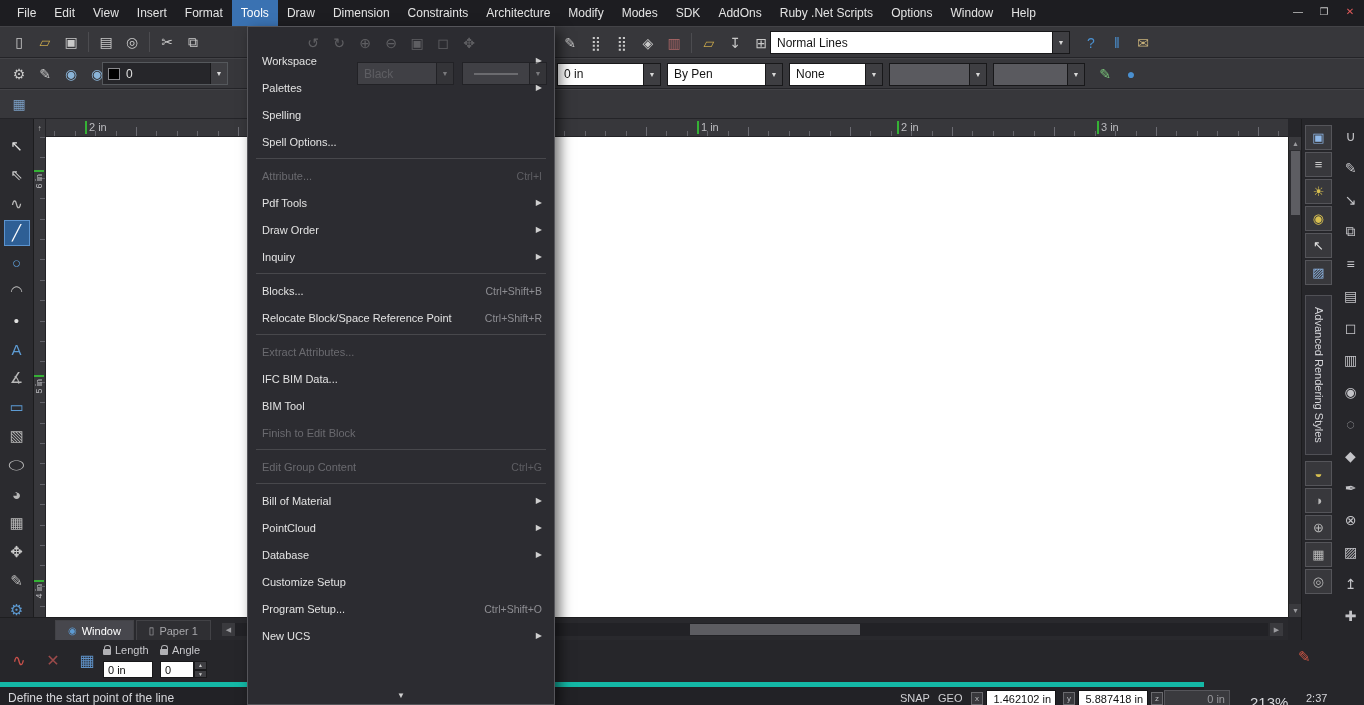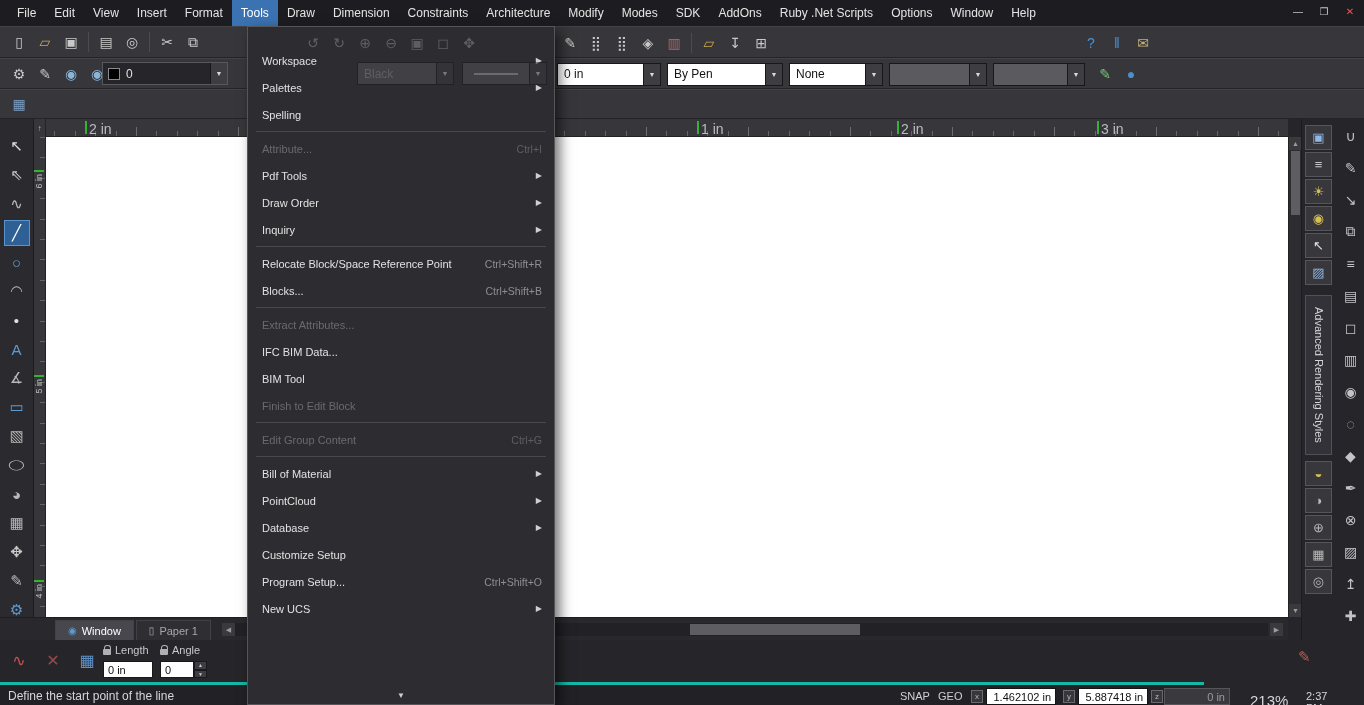--- a/index.html
+++ b/index.html
@@ -52,21 +52,21 @@
 
 #left-toolbar{position:absolute;left:0;top:119px;width:34px;height:498px;background:#2b2b2f;border-right:1px solid #1c1c1e;padding-top:14px;}
 .ltool{width:26px;height:26px;margin:0 auto 3px;display:flex;align-items:center;justify-content:center;font-size:15px;color:#c9c9c9;}
 .ltool.active{background:#2e5f95;border:1px solid #5b93cf;}
 .ltool.squash{transform:scaleY(.68);}
 
 
 #hruler{position:absolute;left:34px;top:119px;width:1254px;height:18px;background:#37373b;border-bottom:1px solid #232327;overflow:hidden;}
 .minor-h{position:absolute;left:0;bottom:0;width:100%;height:5px;background:repeating-linear-gradient(to right,#63636a 0 1px,transparent 1px 20.4px);}
 .mid-h{position:absolute;left:0;bottom:0;width:100%;height:9px;background:repeating-linear-gradient(to right,#6b6b72 0 1px,transparent 1px 102px);}
-.hlabel{position:absolute;top:2px;font-size:14px;color:#bcbcc0;}
+.hlabel{position:absolute;top:2px;font-size:11px;color:#bcbcc0;}
 .htick{position:absolute;top:2px;width:2px;height:13px;background:#35b135;}
 #corner{position:absolute;left:34px;top:119px;width:12px;height:18px;background:#37373b;border-right:1px solid #232327;display:flex;align-items:center;justify-content:center;font-size:8px;color:#bbb;z-index:2;}
 #vruler{position:absolute;left:34px;top:137px;width:12px;height:480px;background:#37373b;border-right:1px solid #232327;overflow:hidden;}
 .minor-v{position:absolute;top:0;right:0;width:5px;height:100%;background:repeating-linear-gradient(to bottom,#63636a 0 1px,transparent 1px 20.4px);}
 .vlabel{position:absolute;left:0px;font-size:9px;color:#bcbcc0;writing-mode:vertical-rl;transform:rotate(180deg);}
 .vtick{position:absolute;left:0;width:10px;height:2px;background:#35b135;}
 #canvas{position:absolute;left:46px;top:137px;width:1242px;height:480px;background:#fff;}
 
 
 #vscroll{position:absolute;left:1288px;top:137px;width:13px;height:480px;background:#2d2d31;border-left:1px solid #222;}
@@ -105,21 +105,21 @@
 
 #rightpanel{position:absolute;left:1301px;top:119px;width:63px;height:563px;background:#26262a;border-left:1px solid #1c1c1e;}
 #rp-boxed{position:absolute;left:3px;top:6px;display:flex;flex-direction:column;gap:2px;}
 .rp-box{width:27px;height:25px;border:1px solid #55555a;background:#38383c;display:flex;align-items:center;justify-content:center;font-size:13px;color:#c9c9c9;}
 #rp-tab{position:absolute;left:3px;top:176px;width:27px;height:160px;background:#323238;border:1px solid #505056;display:flex;align-items:center;justify-content:center;writing-mode:vertical-rl;font-size:11px;color:#d6d6da;}
 #rp-lower{position:absolute;left:3px;top:342px;display:flex;flex-direction:column;gap:2px;}
 #rp-strip{position:absolute;left:36px;top:4px;display:flex;flex-direction:column;gap:7px;}
 .rp-icon{width:25px;height:25px;display:flex;align-items:center;justify-content:center;font-size:14px;color:#c4c4c8;}
 
 
-#statusbar{position:absolute;left:0;top:682px;width:1204px;height:23px;background:#222226;border-top:3px solid #14b8a6;font-size:12px;color:#d6d6da;}
+#statusbar{position:absolute;left:0;top:682px;width:1204px;height:23px;background:#222226;border-top:5px solid #14b8a6;font-size:12px;color:#d6d6da;}
 #prompt{position:absolute;left:8px;top:4px;}
 .sb-toggle{position:absolute;top:5px;font-size:11px;color:#cfcfd3;}
 #snap{left:900px;}
 #geo{left:938px;}
 .coord-icon{position:absolute;top:5px;width:12px;height:13px;border:1px solid #6a6a6e;background:#38383c;color:#b8b8bc;font-size:8px;display:flex;align-items:center;justify-content:center;}
 #xicon{left:971px;}#yicon{left:1063px;}#zicon{left:1151px;}
 .coord-field{position:absolute;top:3px;height:17px;background:#fff;border:1px solid #141416;color:#101010;font-size:11px;display:flex;align-items:center;justify-content:flex-end;padding:0 4px;}
 #xfield{left:986px;width:70px;}
 #yfield{left:1078px;width:70px;}
 #zfield{left:1164px;width:66px;background:#3a3a3e;color:#9a9a9e;border:1px solid #55555a;}
@@ -184,20 +184,24 @@
         <div class="tbtn">✎</div>
         <div class="tbtn">⣿</div>
         <div class="tbtn">⣿</div>
         <div class="tbtn">◈</div>
         <div class="tbtn" style="color: rgb(176, 104, 104);">▥</div>
         <div class="tsep"></div>
         <div class="tbtn" style="color: rgb(201, 168, 76);">▱</div>
         <div class="tbtn">↧</div>
         <div class="tbtn">⊞</div>
       </div>
+    <div class="combo" style="position:absolute;left:770px;top:4px;width:300px;">
+      <div class="combo-field">Normal Lines</div>
+      <div class="combo-arrow">▼</div>
+    </div>
     <div class="habs" id="tb1-trail" style="left:1078px;top:4px;">
         <div class="tbtn" style="color: rgb(74, 144, 208);">?</div>
         <div class="tbtn" style="color: rgb(74, 144, 208);">‖</div>
         <div class="tbtn" style="color: rgb(201, 178, 122);">✉</div>
       </div>
   </div>
 
   <div class="toolbar trow2">
     <div class="hgroup" id="tb2-left">
         <div class="tbtn">⚙</div>
@@ -411,45 +415,48 @@
           <div class="lbl">Workspace</div>
           <div class="sub">▶</div>
         </div>
         <div class="tm-item">
           <div class="lbl">Palettes</div>
           <div class="sub">▶</div>
         </div>
         <div class="tm-item">
           <div class="lbl">Spelling</div>
         </div>
+        <div class="tm-item">
+          <div class="lbl">Spell Options...</div>
+        </div>
         <div class="tm-sep"></div>
         <div class="tm-item disabled">
           <div class="lbl">Attribute...</div>
           <div class="sc">Ctrl+I</div>
         </div>
         <div class="tm-item">
           <div class="lbl">Pdf Tools</div>
           <div class="sub">▶</div>
         </div>
         <div class="tm-item">
           <div class="lbl">Draw Order</div>
           <div class="sub">▶</div>
         </div>
         <div class="tm-item">
           <div class="lbl">Inquiry</div>
           <div class="sub">▶</div>
         </div>
         <div class="tm-sep"></div>
         <div class="tm-item">
+          <div class="lbl">Blocks...</div>
+          <div class="sc">Ctrl+Shift+B</div>
+        </div>
+        <div class="tm-item">
           <div class="lbl">Relocate Block/Space Reference Point</div>
           <div class="sc">Ctrl+Shift+R</div>
-        </div>
-        <div class="tm-item">
-          <div class="lbl">Blocks...</div>
-          <div class="sc">Ctrl+Shift+B</div>
         </div>
         <div class="tm-sep"></div>
         <div class="tm-item disabled">
           <div class="lbl">Extract Attributes...</div>
         </div>
         <div class="tm-item">
           <div class="lbl">IFC BIM Data...</div>
         </div>
         <div class="tm-item">
           <div class="lbl">BIM Tool</div>

